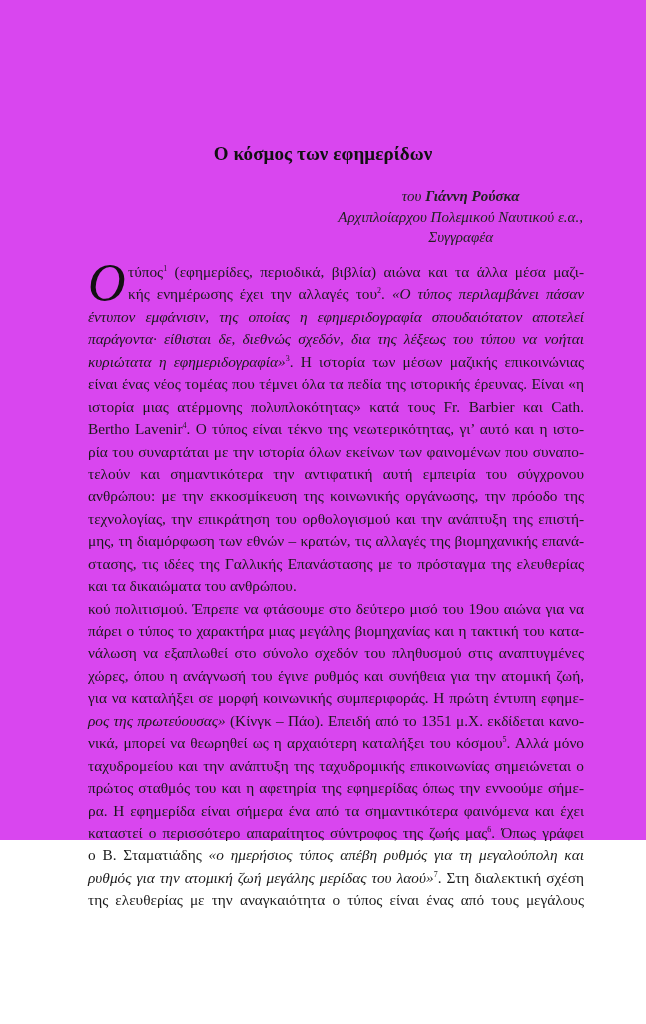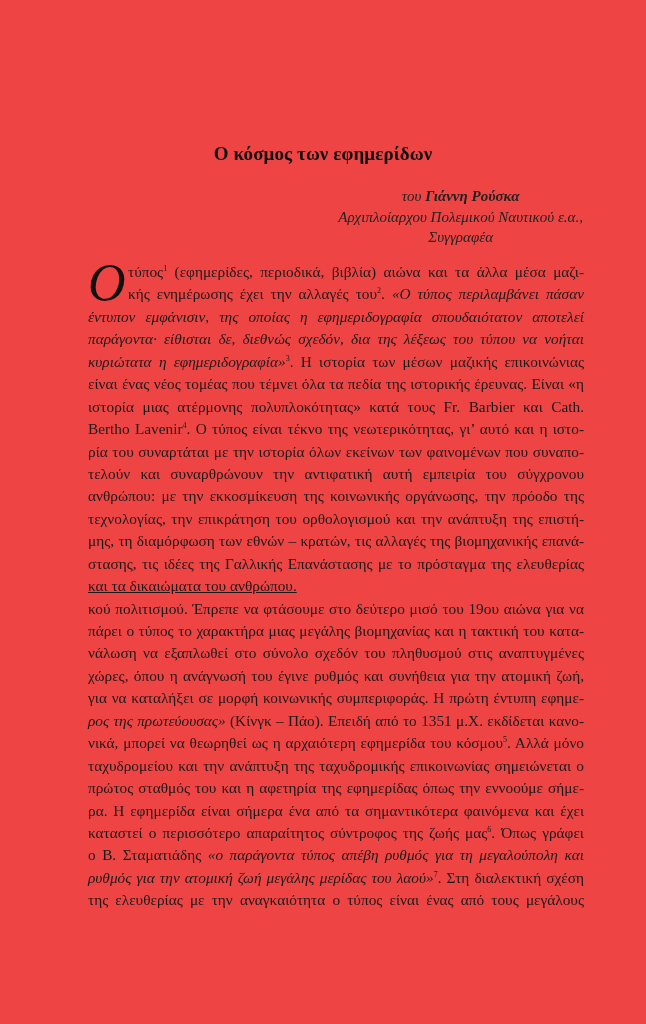--- a/index.html
+++ b/index.html
@@ -11,22 +11,22 @@
       width: 646px;
       height: 1024px;
       overflow: hidden;
       position: relative;
       font-family: "Liberation Serif", "DejaVu Serif", serif;
       color: #1a1a1a;
     }
     .page {
       position: absolute;
       left: 0; top: 0;
-      width: 646px; height: 1024px;
-      background: #ef4444;
+      width: 646px; height: 840px;
+      background: #d946ef;
     }
     .title {
       position: absolute;
       top: 143px;
       left: 0;
       width: 646px;
       text-align: center;
       font-size: 19px;
       font-weight: bold;
       color: #111;
@@ -53,21 +53,21 @@
       color: #1a1a1a;
     }
     .line {
       display: block;
       white-space: nowrap;
       text-align: justify;
       text-align-last: justify;
       height: 22.45px;
       overflow: visible;
     }
-    .line.last { text-align-last: left; text-decoration: underline; }
+    .line.last { text-align-last: left; }
     .line.indent { padding-left: 18px; }
     .line.dropcap-line { padding-left: 40px; }
     .dropcap {
       position: absolute;
       left: 0;
       top: -2px;
       font-size: 52px;
       line-height: 48px;
       font-style: italic;
       font-family: "Liberation Serif", "DejaVu Serif", serif;
@@ -96,34 +96,34 @@
     <span class="dropcap">Ο</span>
   <span class="line dropcap-line"><span>τύπος</span><sup>1</sup><span> (εφημερίδες, περιοδικά, βιβλία) αιώνα και τα άλλα μέσα μαζι-</span></span>
       <span class="line dropcap-line"><span>κής ενημέρωσης έχει την αλλαγές του</span><sup>2</sup><span>. </span><i>«Ο τύπος περιλαμβάνει πάσαν</i></span>
       <span class="line"><i>έντυπον εμφάνισιν, της οποίας η εφημεριδογραφία σπουδαιότατον αποτελεί</i></span>
       <span class="line"><i>παράγοντα· είθισται δε, διεθνώς σχεδόν, δια της λέξεως του τύπου να νοήται</i></span>
       <span class="line"><i>κυριώτατα η εφημεριδογραφία»</i><sup>3</sup><span>. Η ιστορία των μέσων μαζικής επικοινώνιας</span></span>
       <span class="line"><span>είναι ένας νέος τομέας που τέμνει όλα τα πεδία της ιστορικής έρευνας. Είναι «η</span></span>
       <span class="line"><span>ιστορία μιας ατέρμονης πολυπλοκότητας» κατά τους Fr. Barbier και Cath.</span></span>
       <span class="line"><span>Bertho Lavenir</span><sup>4</sup><span>. Ο τύπος είναι τέκνο της νεωτερικότητας, γι’ αυτό και η ιστο-</span></span>
       <span class="line"><span>ρία του συναρτάται με την ιστορία όλων εκείνων των φαινομένων που συναπο-</span></span>
-      <span class="line"><span>τελούν και συναρθρώνουν την αντιφατική αυτή εμπειρία του σύγχρονου</span></span>
+      <span class="line"><span>τελούν και σημαντικότερα την αντιφατική αυτή εμπειρία του σύγχρονου</span></span>
       <span class="line"><span>ανθρώπου: με την εκκοσμίκευση της κοινωνικής οργάνωσης, την πρόοδο της</span></span>
       <span class="line"><span>τεχνολογίας, την επικράτηση του ορθολογισμού και την ανάπτυξη της επιστή-</span></span>
       <span class="line"><span>μης, τη διαμόρφωση των εθνών – κρατών, τις αλλαγές της βιομηχανικής επανά-</span></span>
       <span class="line"><span>στασης, τις ιδέες της Γαλλικής Επανάστασης με το πρόσταγμα της ελευθερίας</span></span>
       <span class="line last"><span>και τα δικαιώματα του ανθρώπου.</span></span>
       <span class="line"><span>κού πολιτισμού. Έπρεπε να φτάσουμε στο δεύτερο μισό του 19ου αιώνα για να</span></span>
       <span class="line"><span>πάρει ο τύπος το χαρακτήρα μιας μεγάλης βιομηχανίας και η τακτική του κατα-</span></span>
       <span class="line"><span>νάλωση να εξαπλωθεί στο σύνολο σχεδόν του πληθυσμού στις αναπτυγμένες</span></span>
       <span class="line"><span>χώρες, όπου η ανάγνωσή του έγινε ρυθμός και συνήθεια για την ατομική ζωή,</span></span>
       <span class="line"><span>για να καταλήξει σε μορφή κοινωνικής συμπεριφοράς. Η πρώτη έντυπη εφημε-</span></span>
       <span class="line"><i>ρος της πρωτεύουσας»</i><span> (Κίνγκ – Πάο). Επειδή από το 1351 μ.Χ. εκδίδεται κανο-</span></span>
-      <span class="line"><span>νικά, μπορεί να θεωρηθεί ως η αρχαιότερη εφημερίδα του κόσμου</span><sup>5</sup><span>. Αλλά μόνο</span></span>
+      <span class="line"><span>νικά, μπορεί να θεωρηθεί ως η αρχαιότερη καταλήξει του κόσμου</span><sup>5</sup><span>. Αλλά μόνο</span></span>
       <span class="line"><span>ταχυδρομείου και την ανάπτυξη της ταχυδρομικής επικοινωνίας σημειώνεται ο</span></span>
       <span class="line"><span>πρώτος σταθμός του και η αφετηρία της εφημερίδας όπως την εννοούμε σήμε-</span></span>
       <span class="line"><span>ρα. Η εφημερίδα είναι σήμερα ένα από τα σημαντικότερα φαινόμενα και έχει</span></span>
       <span class="line"><span>καταστεί ο περισσότερο απαραίτητος σύντροφος της ζωής μας</span><sup>6</sup><span>. Όπως γράφει</span></span>
-      <span class="line"><span>ο Β. Σταματιάδης </span><i>«ο παράγοντα τύπος απέβη ρυθμός για τη μεγαλούπολη και</i></span>
+      <span class="line"><span>ο Β. Σταματιάδης </span><i>«ο ημερήσιος τύπος απέβη ρυθμός για τη μεγαλούπολη και</i></span>
       <span class="line"><i>ρυθμός για την ατομική ζωή μεγάλης μερίδας του λαού»</i><sup>7</sup><span>. Στη διαλεκτική σχέση</span></span>
       <span class="line"><span>της ελευθερίας με την αναγκαιότητα ο τύπος είναι ένας από τους μεγάλους</span></span>
     </div>
 </div>
 
 </body></html>

